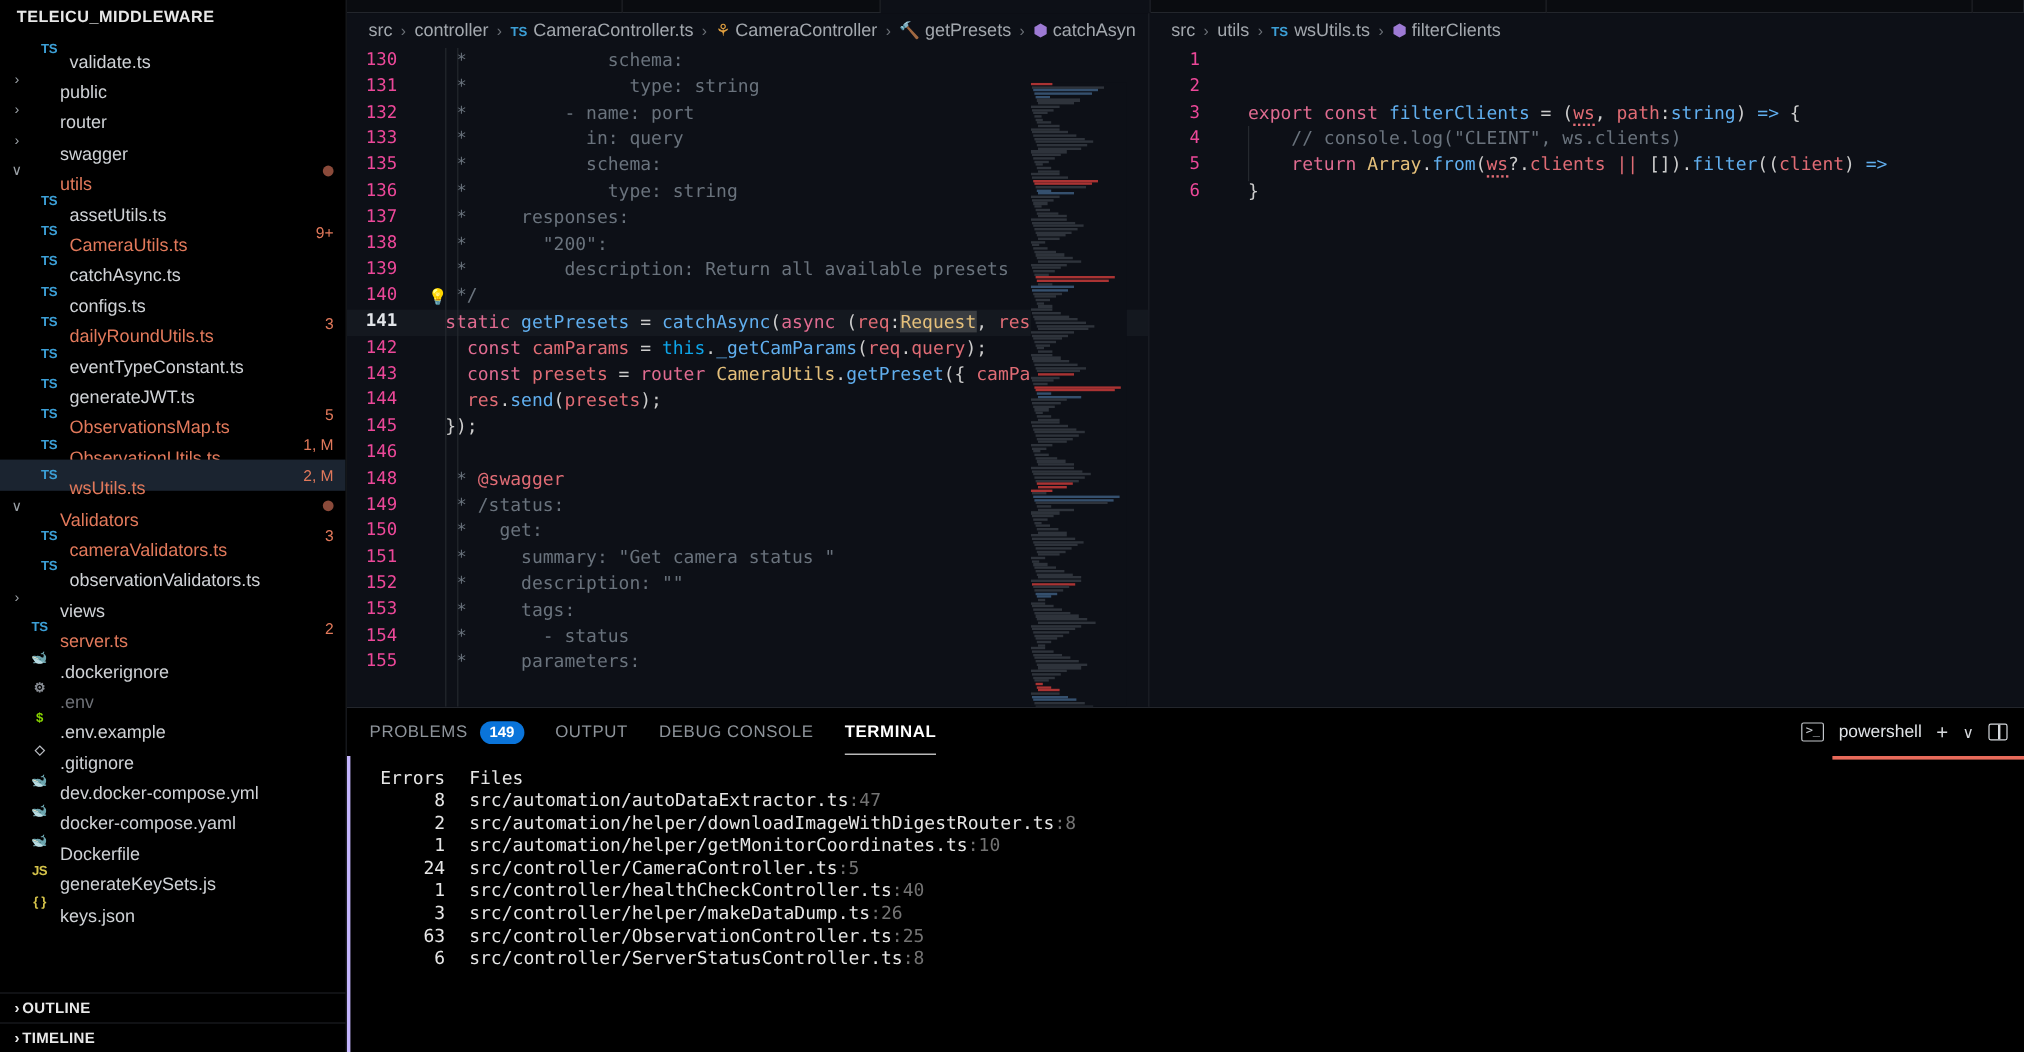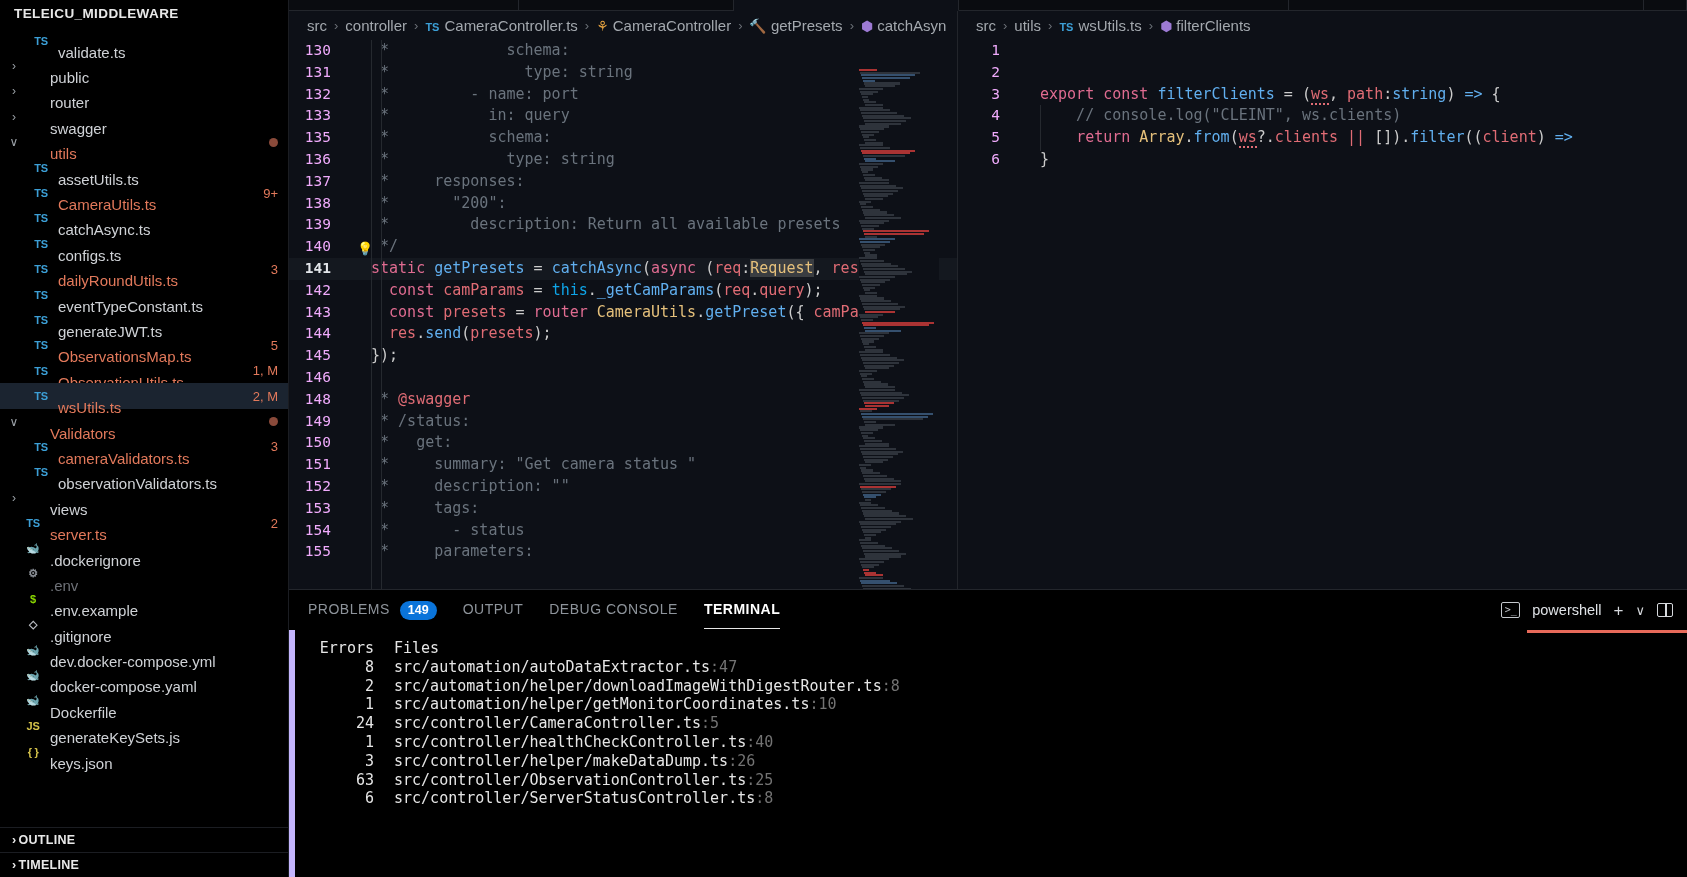--- a/index.html
+++ b/index.html
@@ -97,21 +97,21 @@
   .codelines { flex:1 1 auto; position:relative; overflow:hidden; }
 
   .cl {
     height:21.8px; line-height:21.8px; white-space:pre;
     font-family:"DejaVu Sans Mono","Liberation Mono",monospace;
     font-size:15px; position:relative; display:flex;
   }
   .cl.cur { background:#14181f; }
   .ln {
     width:52px; flex:0 0 52px; text-align:right; padding-right:10px;
-    color:#f0abfc; font-size:14.5px;
+    color:#ec4899; font-size:14.5px;
   }
   .cl.cur .ln { color:#e3e6ea; font-weight:bold; }
   .bulb { position:absolute; left:68px; top:2px; font-size:13px; }
   .ctext { padding-left:30px; }
 
   
   .ig { position:absolute; top:0; bottom:0; width:1px; background:#25292f; }
 
   
   .t-cmt  { color:#6a737d; }
@@ -167,21 +167,21 @@
   .pact { font-size:17px; color:#d6d9dd; line-height:1; }
   .splitico { display:inline-block; width:16px; height:14px;
     border:1.5px solid #d6d9dd; border-radius:2px; position:relative; }
   .splitico:after { content:""; position:absolute; left:50%; top:0; bottom:0;
     width:1.5px; background:#d6d9dd; }
 
   #terminal {
     flex:1 1 auto; overflow:hidden; padding-left:19px; padding-top:9px;
     font-family:"DejaVu Sans Mono","Liberation Mono",monospace;
     font-size:15px; color:#e6e6e6; position:relative;
-    border-left:6px solid #c4b5fd;
+    border-left:3px solid #c4b5fd;
   }
   .tline { height:18.8px; line-height:18.8px; white-space:pre; }
   .tnum  { display:inline-block; width:60px; text-align:right; }
   .tfile { padding-left:20px; }
   .tlno  { color:#737373; }
   .tred  { position:absolute; right:0; top:0; height:3px; width:160px;
            background:#e86a5a; }
 </style>
 </head>
 <body>

